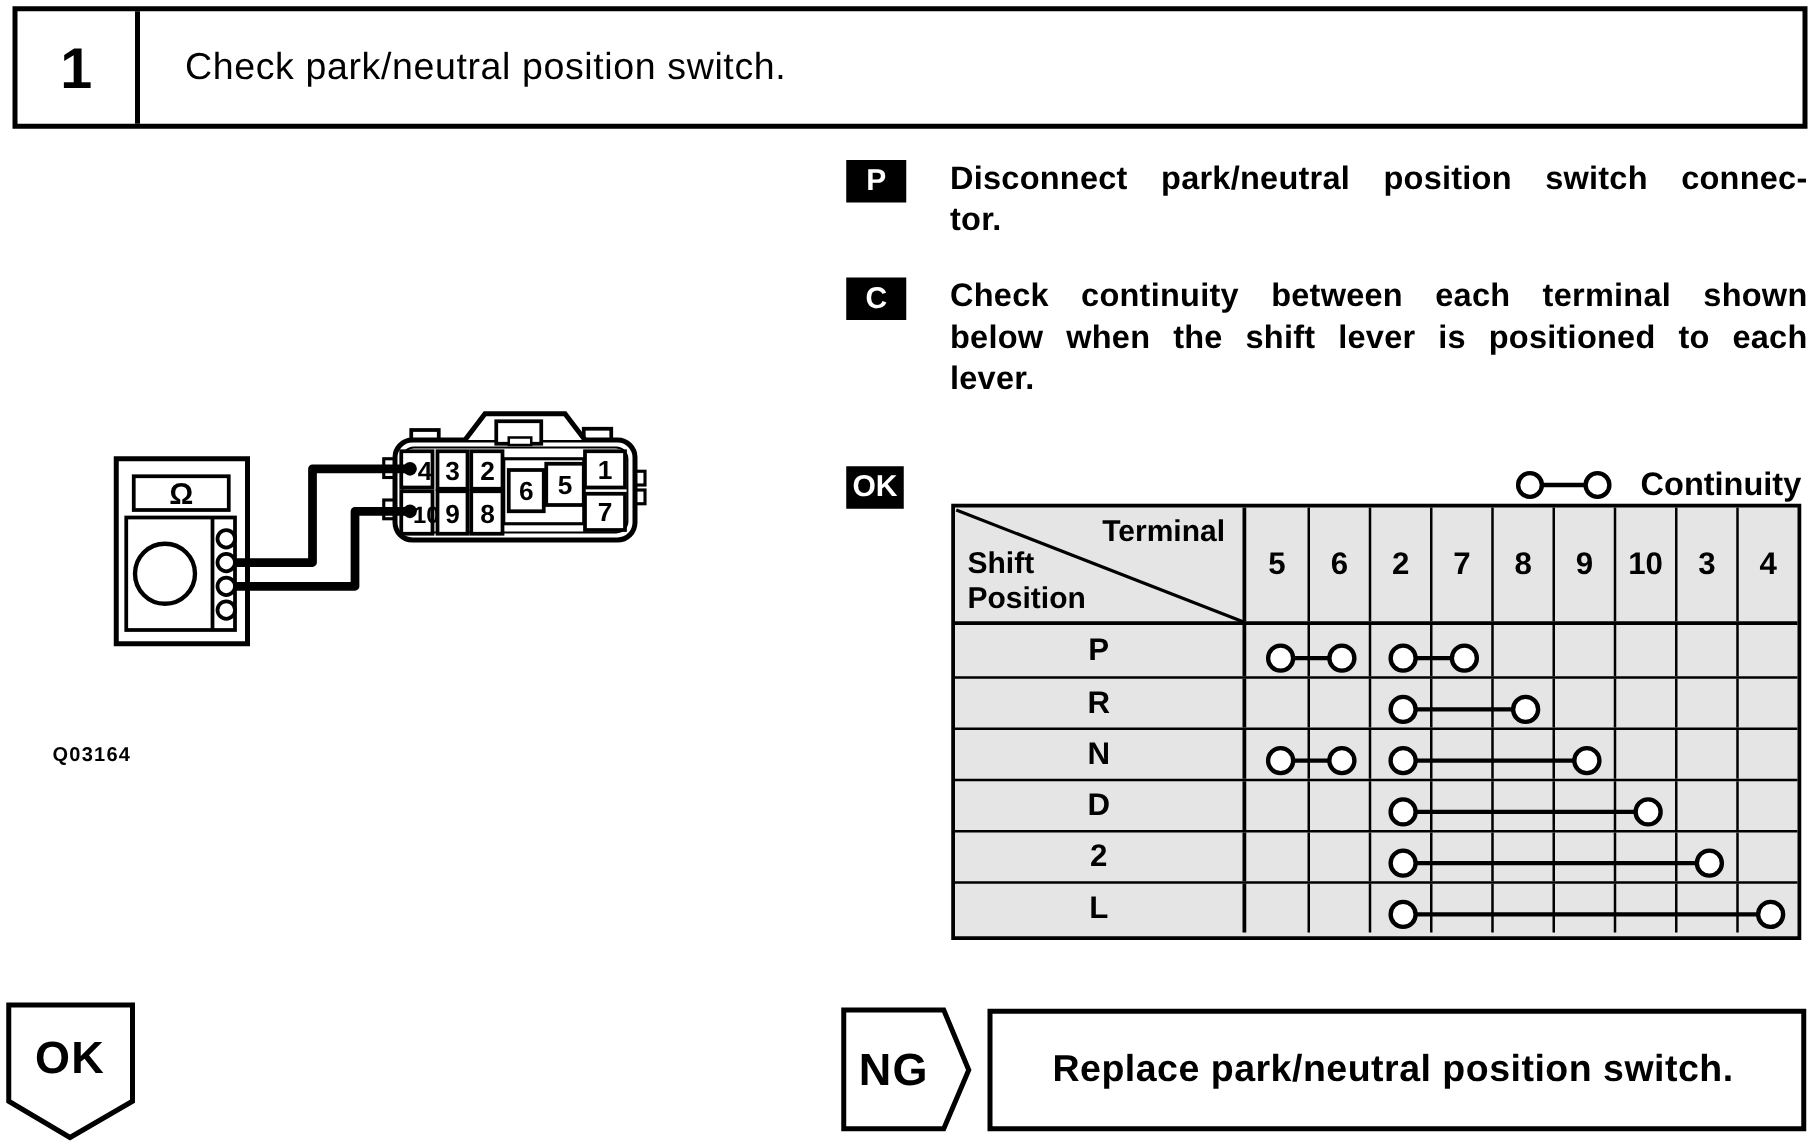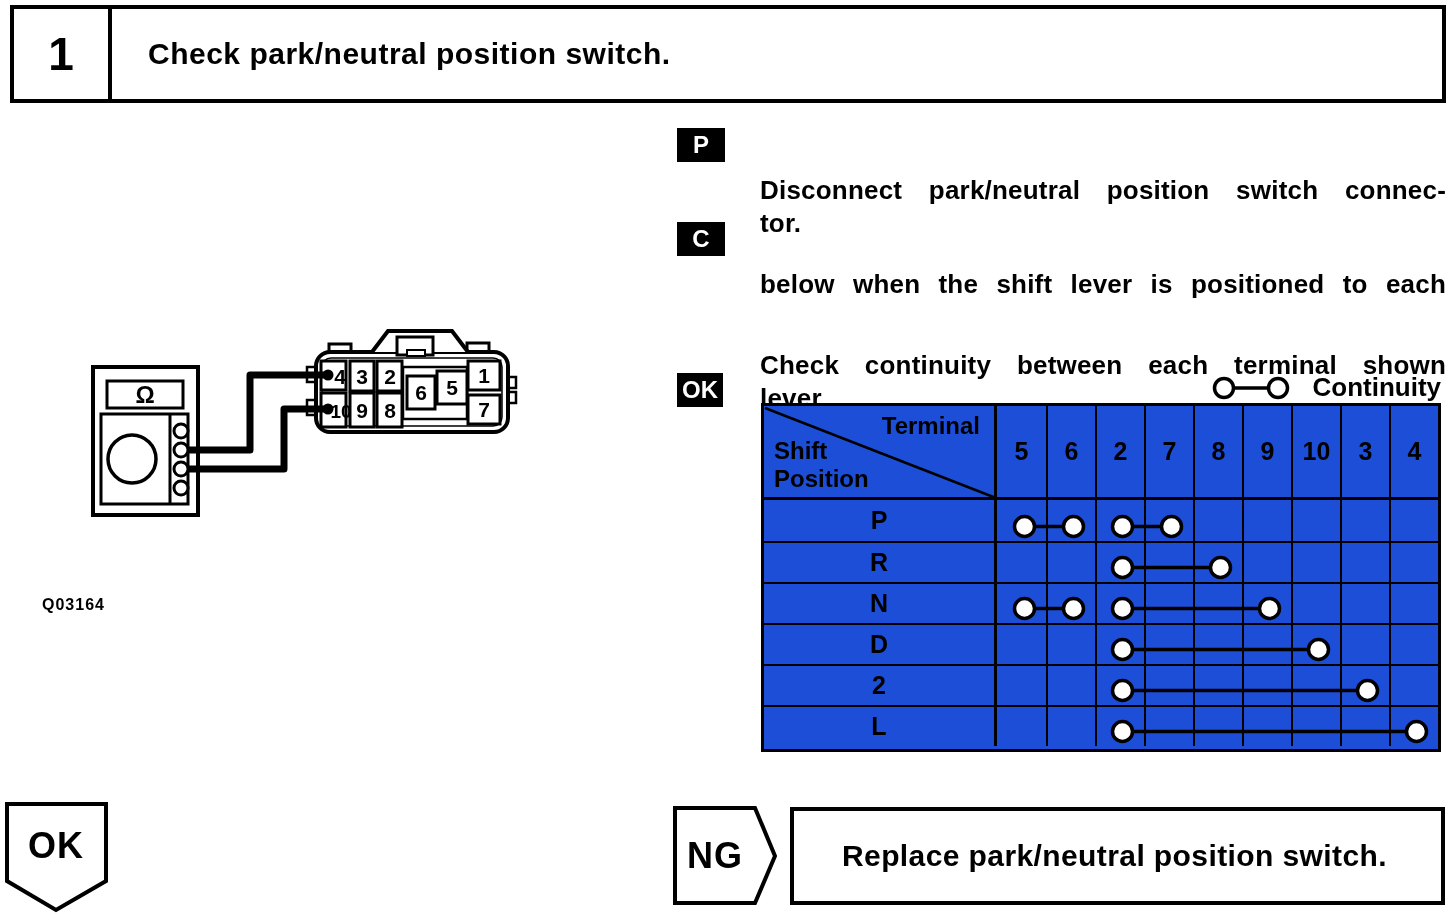--- a/index.html
+++ b/index.html
@@ -13,43 +13,43 @@
     position:absolute; left:10px; top:5px; width:1436px; height:98px;
     border:4px solid #000; display:flex; align-items:stretch;
   }
   .step-number {
     width:98px; border-right:4px solid #000; display:flex;
     align-items:center; justify-content:center;
     font-size:46px; font-weight:700;
   }
   .step-title {
     flex:1; display:flex; align-items:center; padding-left:36px;
-    font-size:30px; font-weight:700; letter-spacing:.5px;
+    font-size:30px; font-weight:400; letter-spacing:.5px;
   }
   
   .badge {
     position:absolute; width:48px; height:34px; background:#000; color:#fff;
     display:flex; align-items:center; justify-content:center;
     font-size:24px; font-weight:700;
   }
   .instr-text {
     position:absolute; left:760px; width:686px;
     font-size:26px; line-height:33px; font-weight:600; letter-spacing:.2px;
   }
-  .instr-text .fill { text-align:justify; text-align-last:justify;margin-top:48px; }
+  .instr-text .fill { text-align:justify; text-align-last:justify; }
   
   .legend {
     position:absolute; top:372px; right:15px;
     display:flex; align-items:center; gap:22px;
     font-size:26px; font-weight:600;
   }
   
   .ctable {
     position:absolute; left:761px; top:403px; width:680px; height:349px;
-    border:3px solid #000; background:#1d4ed8;
+    border:3px solid #000; background:#e5e5e5;
   }
   .thead { display:flex; height:94px; border-bottom:3px solid #000; }
   .corner {
     position:relative; flex:0 0 233px; border-right:3px solid #000;
   }
   .corner svg { position:absolute; left:0; top:0; }
   .corner-top { position:absolute; top:6px; right:14px; font-size:24px; font-weight:600; }
   .corner-bottom { position:absolute; left:10px; bottom:4px; font-size:24px; font-weight:600; line-height:28px; }
   .th {
     flex:0 0 49px; display:flex; align-items:center; justify-content:center;
@@ -92,22 +92,22 @@
   </div>
 
   <div class="badge" style="left:677px; top:128px;">P</div>
   <div class="instr-text" style="top:126px;">
     <div class="fill">Disconnect park/neutral position switch connec-</div>
     <div>tor.</div>
   </div>
 
   <div class="badge" style="left:677px; top:222px;">C</div>
   <div class="instr-text" style="top:220px;">
+    <div class="fill">Check continuity between each terminal shown</div>
     <div class="fill">below when the shift lever is positioned to each</div>
-    <div class="fill">Check continuity between each terminal shown</div>
     <div>lever.</div>
   </div>
 
   <div class="badge" style="left:677px; top:373px; width:46px;">OK</div>
   <div class="legend">
     <svg width="78" height="28">
       <line x1="20" y1="14" x2="58" y2="14" stroke="#000" stroke-width="3.5"></line>
       <circle cx="12" cy="14" r="9.5" fill="#fff" stroke="#000" stroke-width="3.5"></circle>
       <circle cx="66" cy="14" r="9.5" fill="#fff" stroke="#000" stroke-width="3.5"></circle>
     </svg>

